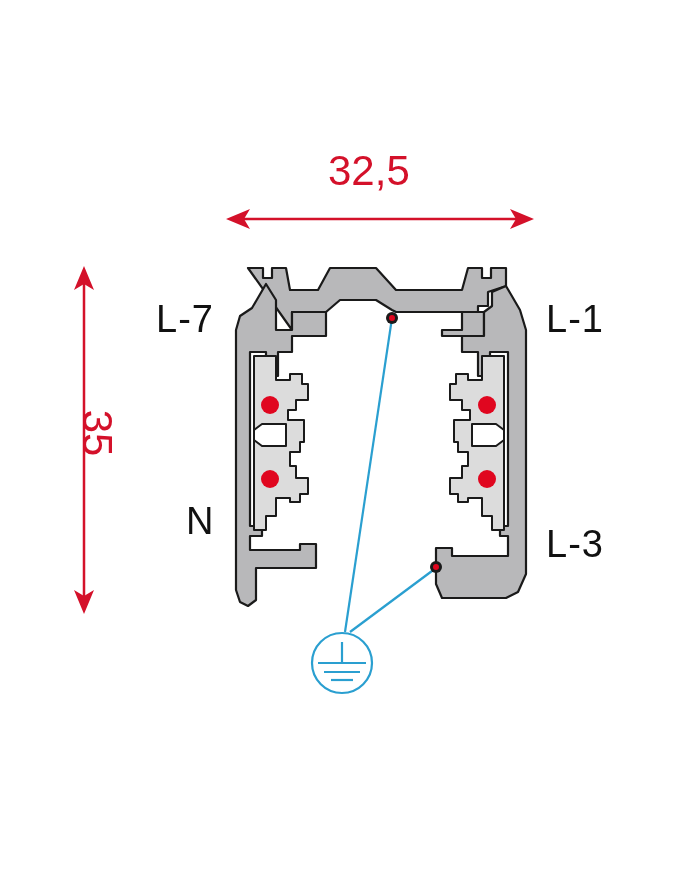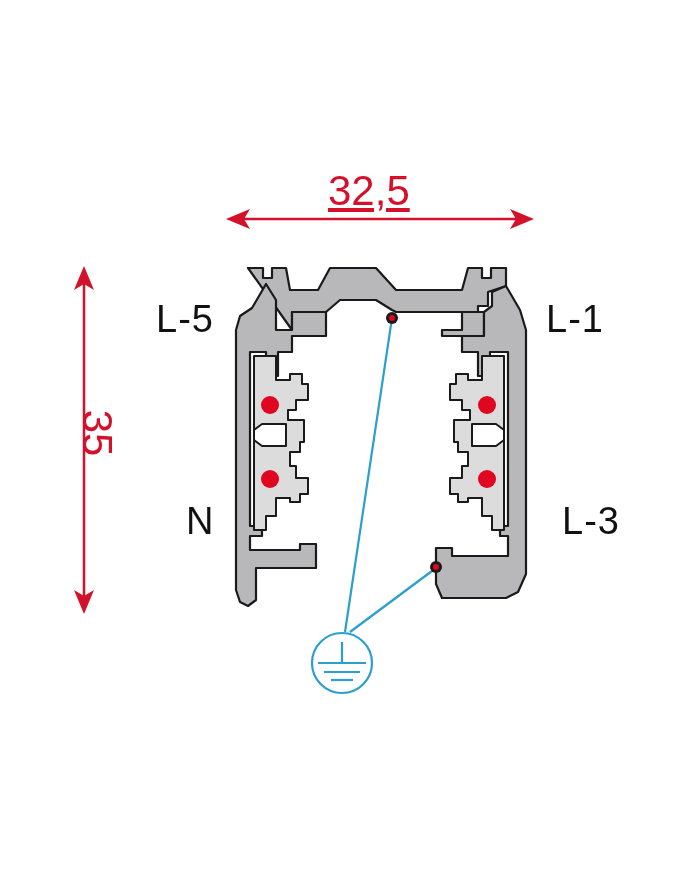--- a/index.html
+++ b/index.html
@@ -94,19 +94,19 @@
 
   <g stroke="#2a9fd0" stroke-width="2.2" fill="none">
     <circle cx="342" cy="663" r="30"></circle>
     <line x1="342" y1="642" x2="342" y2="663"></line>
     <line x1="318" y1="663" x2="366" y2="663"></line>
     <line x1="324" y1="672" x2="360" y2="672"></line>
     <line x1="331" y1="680" x2="353" y2="680"></line>
   </g>
 </svg>
 
-<div class="dim" style="left:328px; top:170px;text-decoration:underline;">32,5</div>
+<div class="dim" style="left:328px; top:150px;">32,5</div>
 <div class="dim" style="left:74px; top:412px; transform: rotate(90deg); transform-origin: center;">35</div>
 
-<div class="lbl" style="left:156px; top:300px;">L-5</div>
+<div class="lbl" style="left:156px; top:300px;">L-7</div>
 <div class="lbl" style="left:546px; top:300px;">L-1</div>
 <div class="lbl" style="left:186px; top:502px;">N</div>
-<div class="lbl" style="left:546px; top:502px;margin-left:16px;">L-3</div>
+<div class="lbl" style="left:546px; top:525px;">L-3</div>
 
 </body></html>

